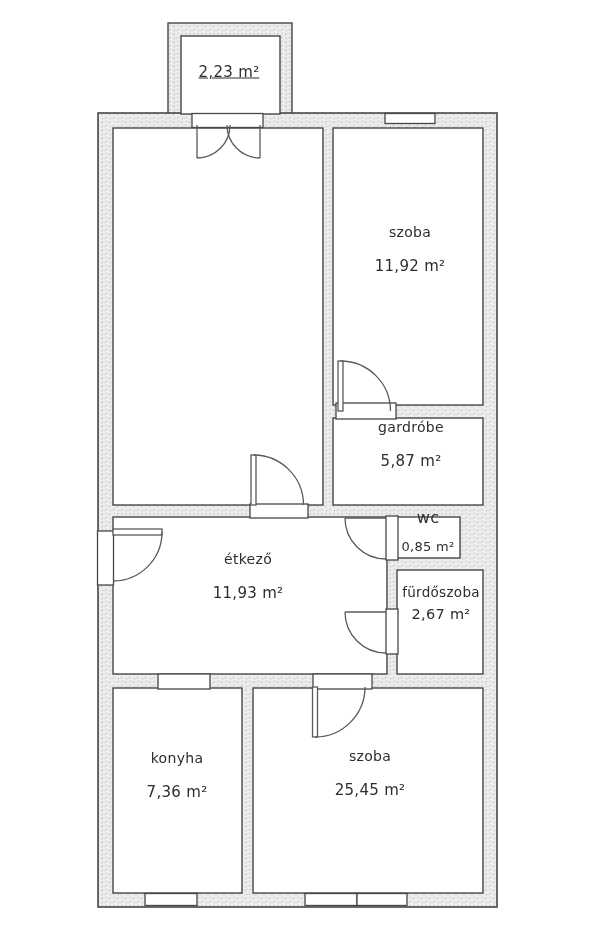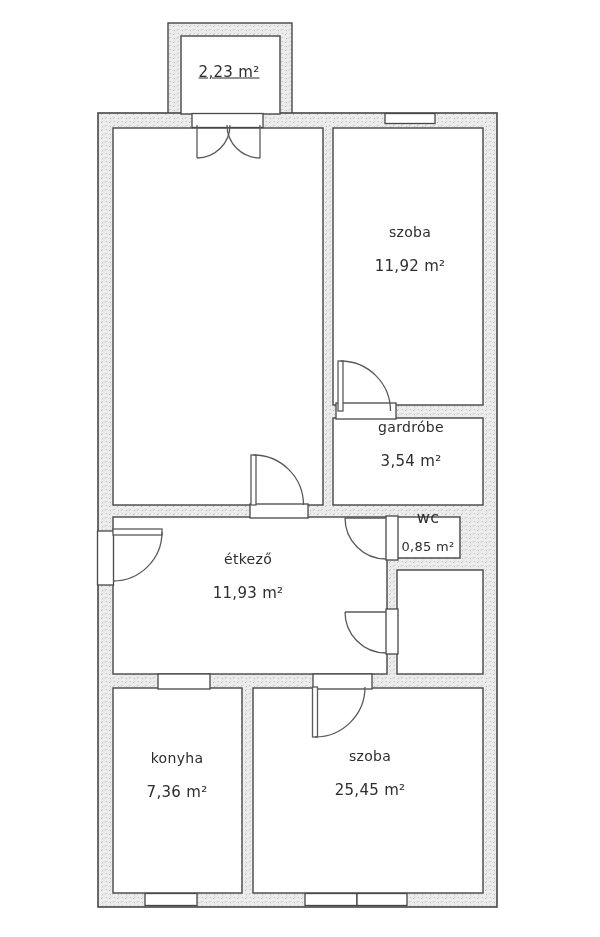--- a/index.html
+++ b/index.html
@@ -120,33 +120,37 @@
   </div>
 
 
   <div class="room-label" style="left:410px;top:249px;">
     <span class="room-name">szoba</span>
     <span class="room-area">11,92 m²</span>
   </div>
 
   <div class="room-label" style="left:411px;top:444px;">
     <span class="room-name">gardróbe</span>
-    <span class="room-area">3,54 m²</span>
+    <span class="room-area">5,87 m²</span>
   </div>
 
   <div class="room-label small" style="left:428px;top:531px;">
     <span class="room-name">wc</span>
     <span class="room-area">0,85 m²</span>
   </div>
 
   <div class="room-label" style="left:248px;top:576px;">
     <span class="room-name">étkező</span>
     <span class="room-area">11,93 m²</span>
   </div>
 
+  <div class="room-label medium" style="left:441px;top:603px;">
+    <span class="room-name">fürdőszoba</span>
+    <span class="room-area">2,67 m²</span>
+  </div>
 
   <div class="room-label" style="left:177px;top:775px;">
     <span class="room-name">konyha</span>
     <span class="room-area">7,36 m²</span>
   </div>
 
   <div class="room-label" style="left:370px;top:773px;">
     <span class="room-name">szoba</span>
     <span class="room-area">25,45 m²</span>
   </div>

